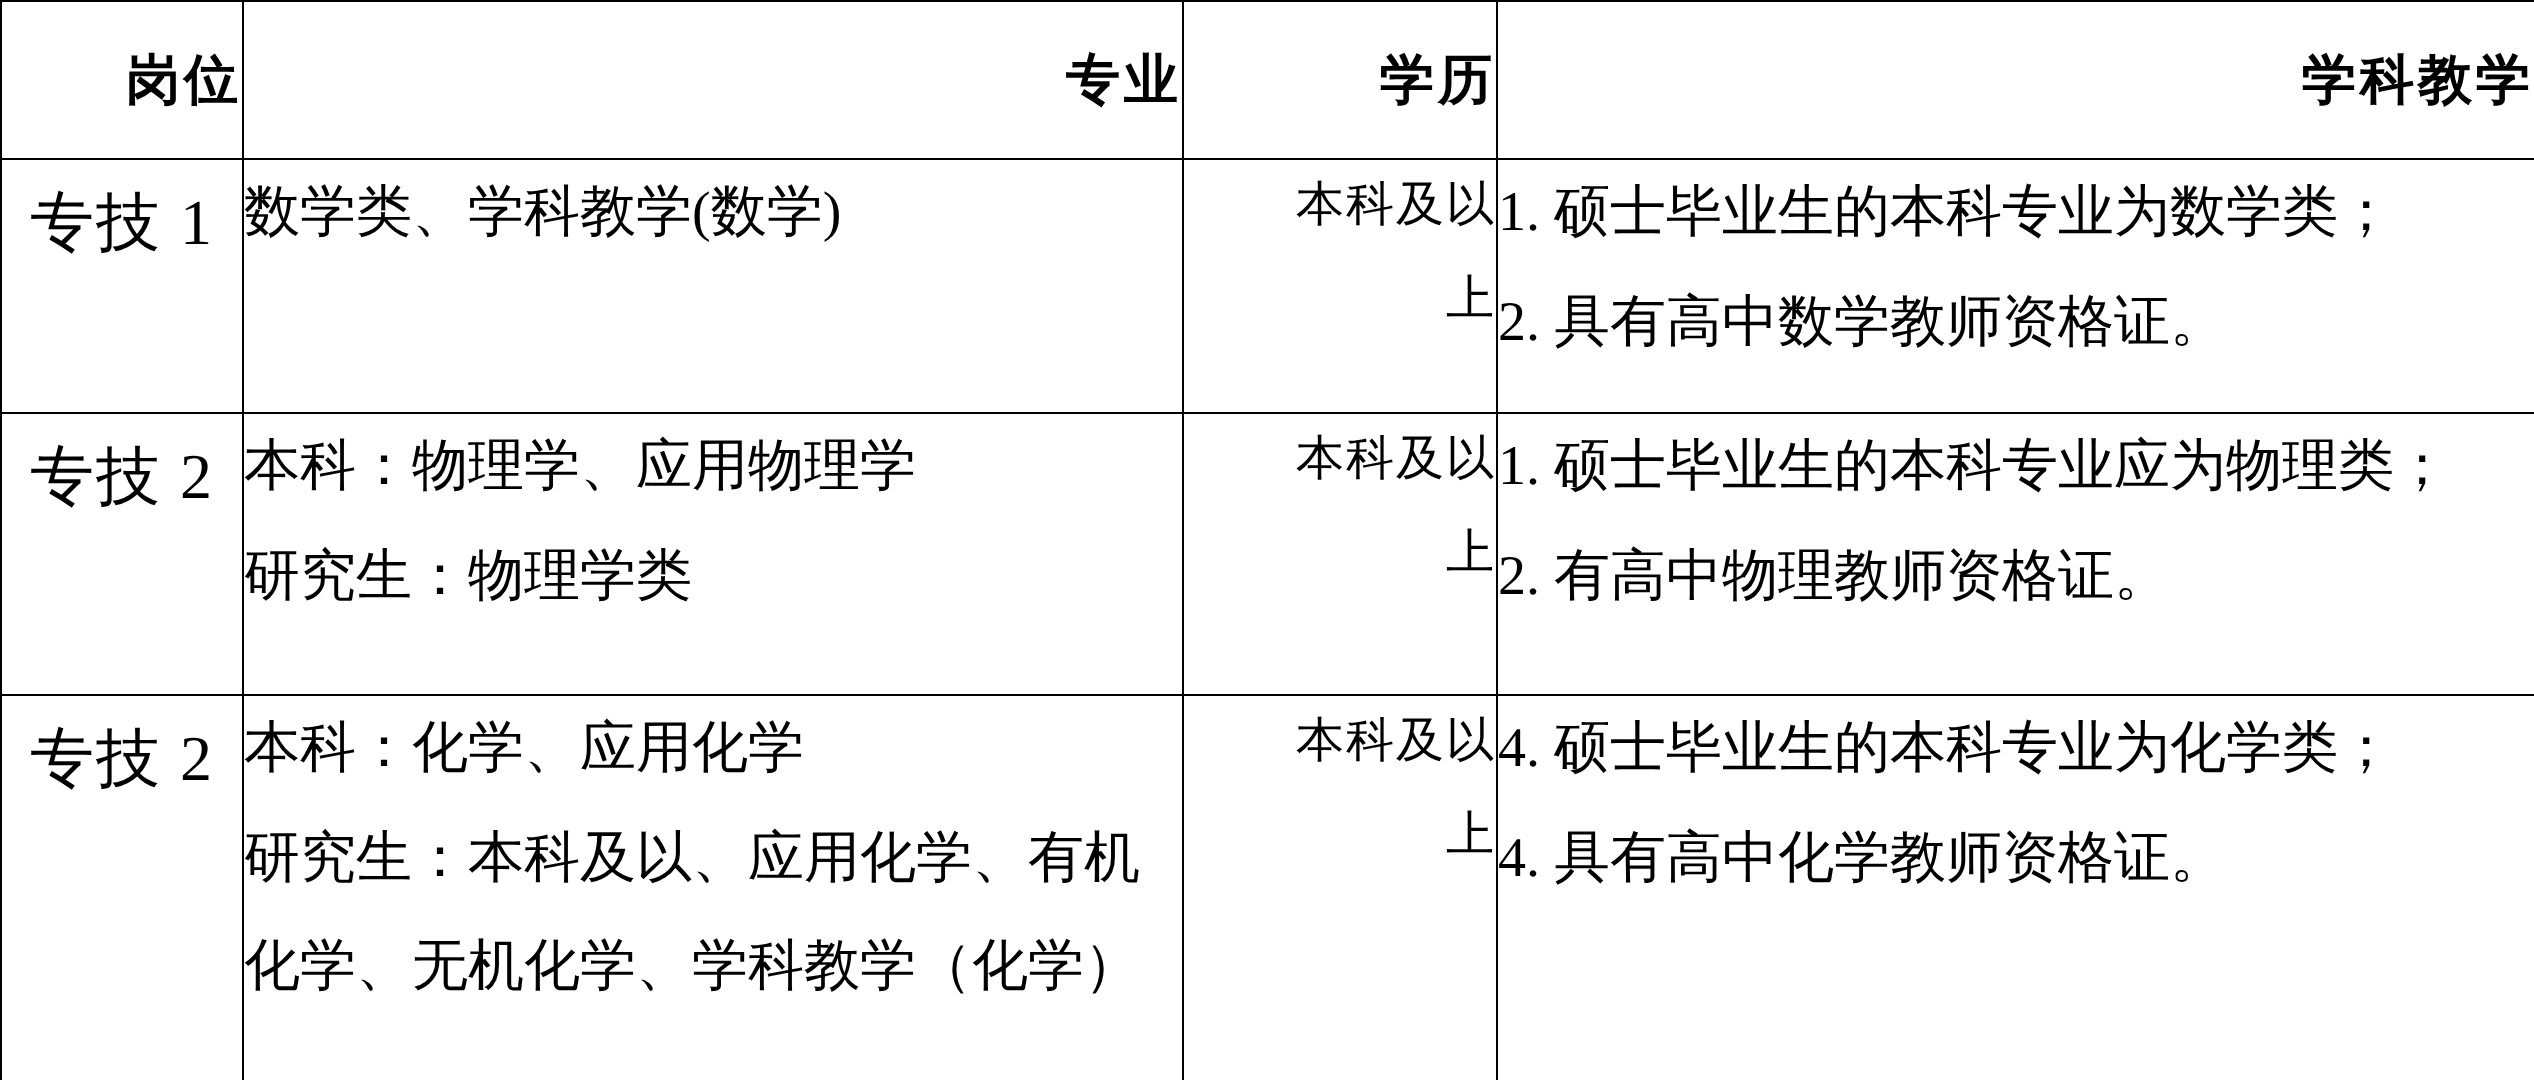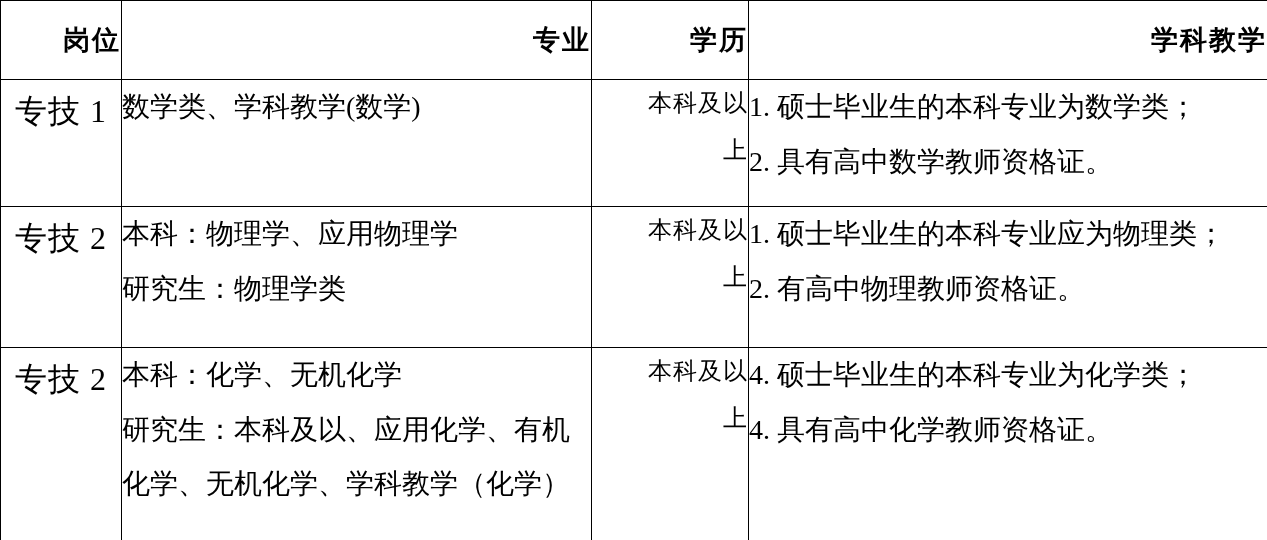--- a/index.html
+++ b/index.html
@@ -129,21 +129,21 @@
         <td class="cell cell-other">
           <span class="line">1. 硕士毕业生的本科专业应为物理类；</span>
           <span class="line">2. 有高中物理教师资格证。</span>
         </td>
       </tr>
       <tr class="row-3">
         <td class="cell cell-post">
           <span class="line">专技 2</span>
         </td>
         <td class="cell cell-major">
-          <span class="line">本科：化学、无机化学</span>
+          <span class="line">本科：化学、应用化学</span>
           <span class="line">研究生：本科及以、应用化学、有机</span>
           <span class="line">化学、无机化学、学科教学（化学）</span>
         </td>
         <td class="cell cell-edu">
           <span class="line">本科及以</span>
           <span class="line">上</span>
         </td>
         <td class="cell cell-other">
           <span class="line">4. 硕士毕业生的本科专业为化学类；</span>
           <span class="line">4. 具有高中化学教师资格证。</span>

